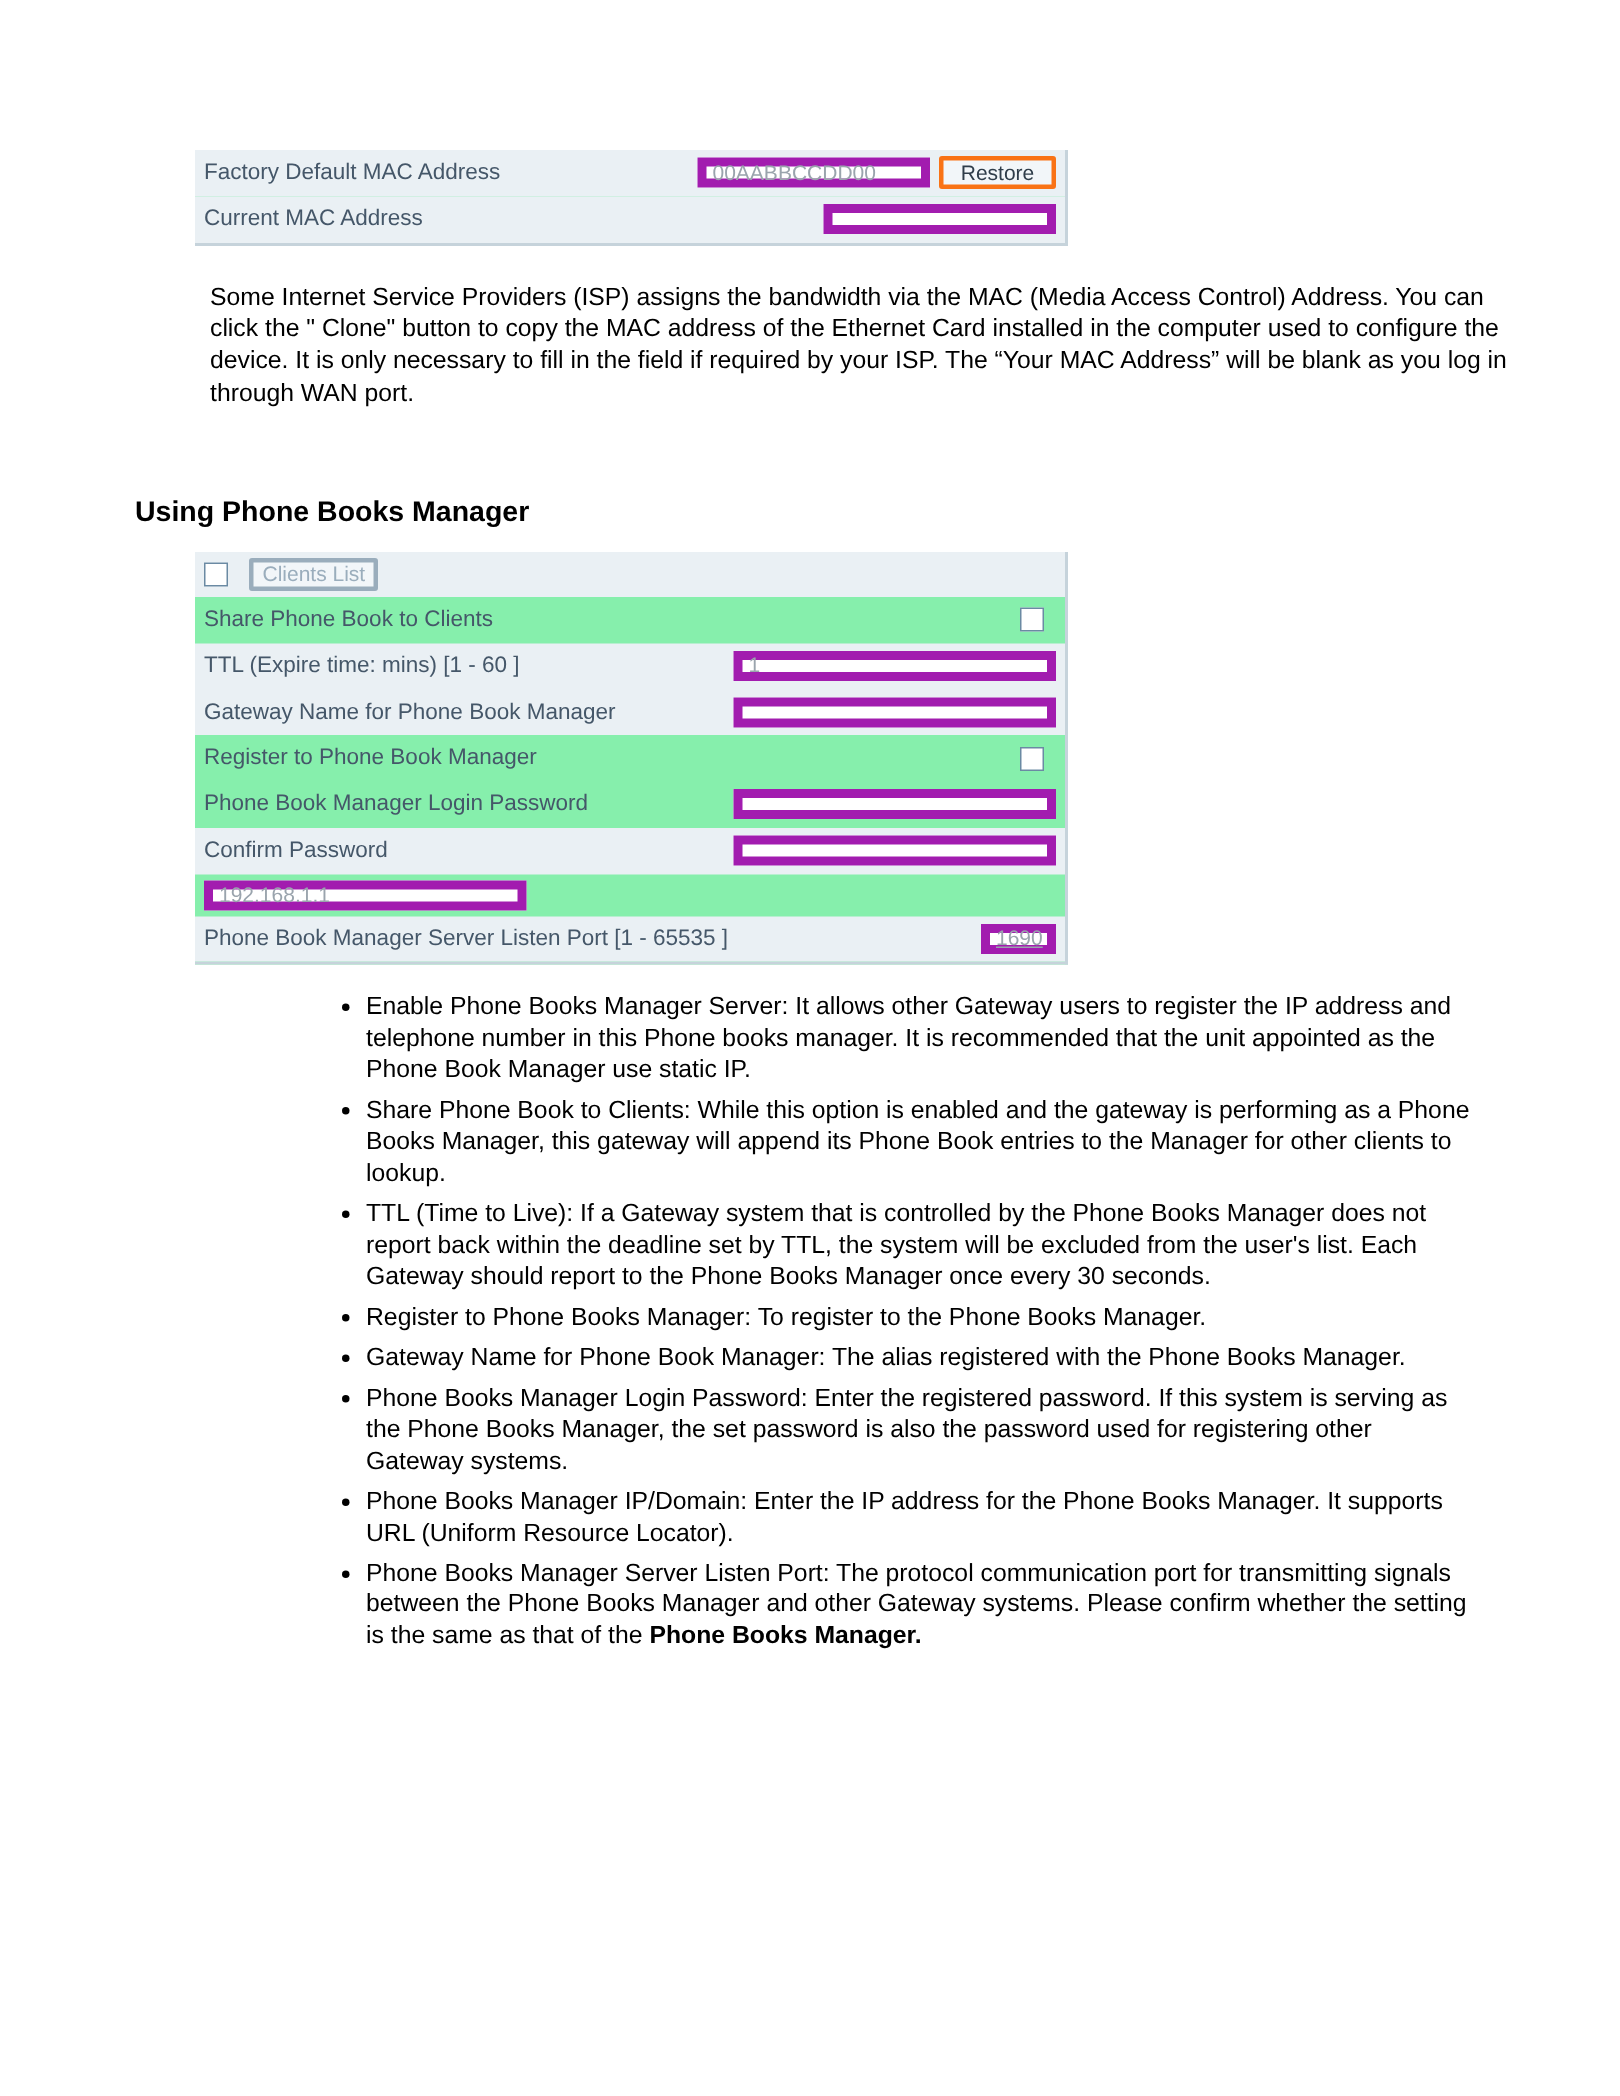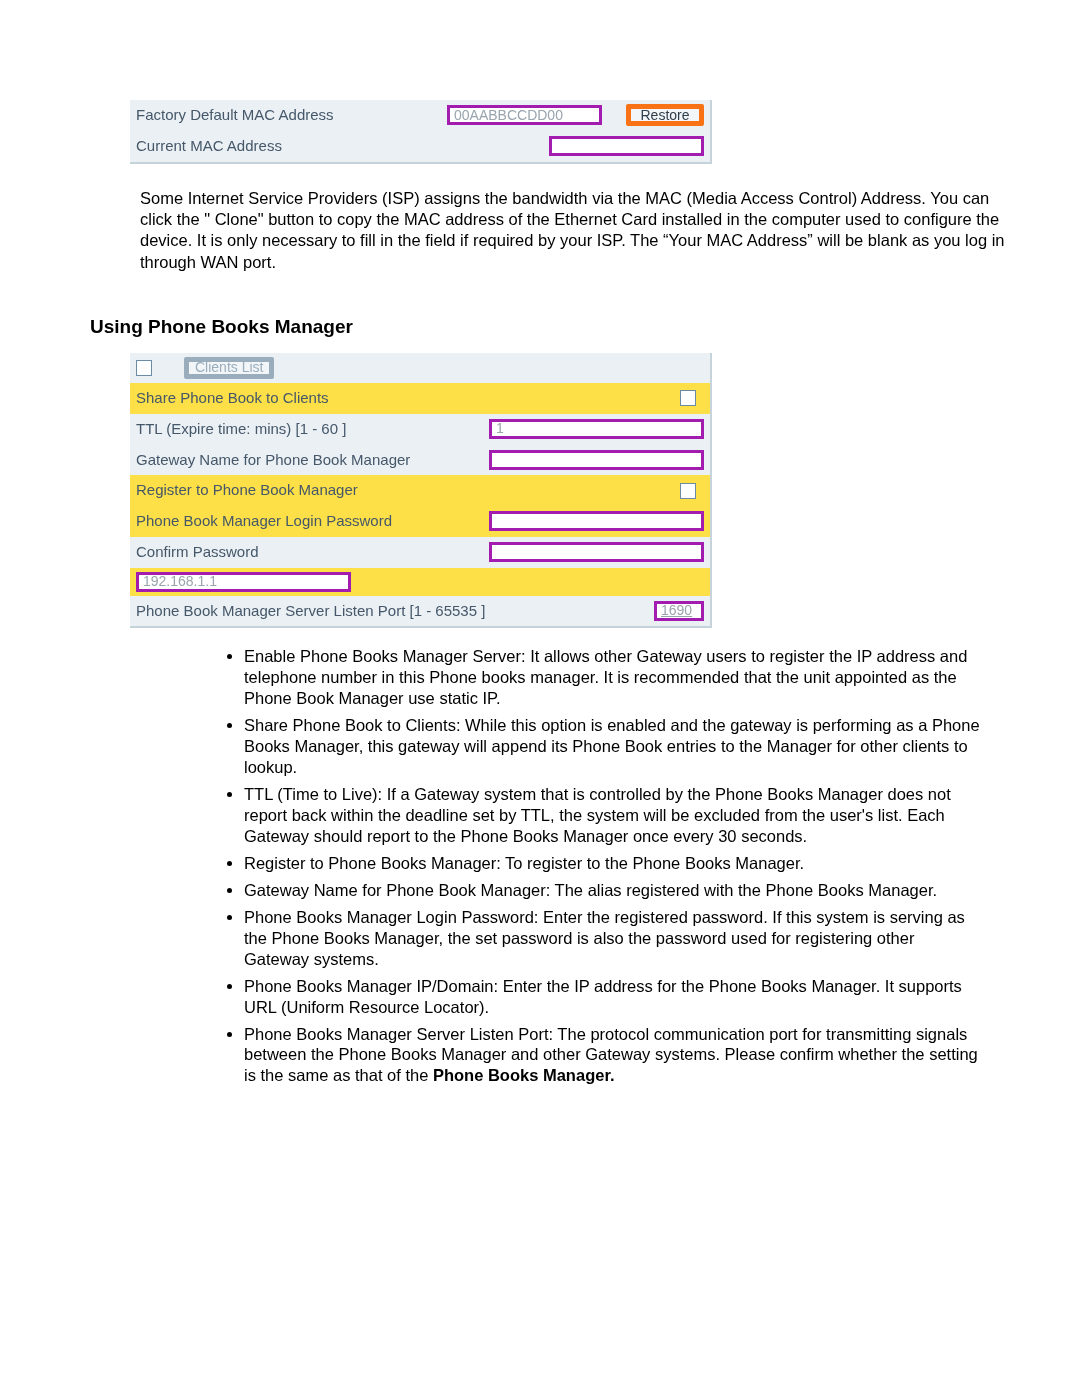--- a/index.html
+++ b/index.html
@@ -14,62 +14,62 @@
     min-height: 1397px;
     margin: 0 auto;
     padding: 100px 90px 60px 90px;
     box-sizing: border-box;
     font-size: 17px;
     line-height: 1.25;
   }
   .panel {
     margin-left: 40px;
     width: 580px;
-    background: #fde047;
+    background: #86efac;
     border-right: 2px solid #c6d3db;
     border-bottom: 2px solid #c6d3db;
   }
   .row {
     display: flex;
     align-items: center;
     padding: 4px 6px;
     color: #455769;
     font-size: 15px;
   }
   .row.alt {
     background: #eaf0f4;
   }
   .lbl {
     flex: 1 1 auto;
     padding: 2px 0;
   }
   .tbox {
-    border: 3px solid #a21caf;
+    border: 6px solid #a21caf;
     background: #ffffff;
     height: 20px;
     padding: 0 4px;
     font-size: 14px;
     color: #9aa4ad;
     display: inline-flex;
     align-items: center;
     box-sizing: border-box;
   }
   .tbox.narrow { width: 155px; }
   .tbox.wide { width: 215px; }
   .tbox.tiny { width: 50px; text-decoration: underline; }
   .btn {
     display: inline-flex;
     align-items: center;
     justify-content: center;
-    border: 5px solid #f97316;
+    border: 3px solid #f97316;
     background: #f2f6f9;
     height: 22px;
     min-width: 78px;
     padding: 0 6px;
-    margin-left: 24px;
+    margin-left: 6px;
     font-size: 14px;
     color: #2f3d4a;
     box-sizing: border-box;
     border-radius: 2px;
   }
   .btn.clients {
     color: #9aadbc;
     border-color: #9aadbc;
   }
   .ck {
@@ -87,21 +87,21 @@
   }
   .para {
     margin: 24px 0 0 50px;
     width: 870px;
     font-size: 16.5px;
     line-height: 1.3;
   }
   .heading {
     font-weight: bold;
     font-size: 19px;
-    margin: 42px 0 14px 0;
+    margin: 57px 0 14px 0;
   }
   ul.desc {
     margin: 18px 0 0 136px;
     padding: 0 40px 0 18px;
     width: 740px;
     list-style-type: disc;
     font-size: 16.5px;
     line-height: 1.27;
   }
   ul.desc li { margin: 0 0 6px 0; }

